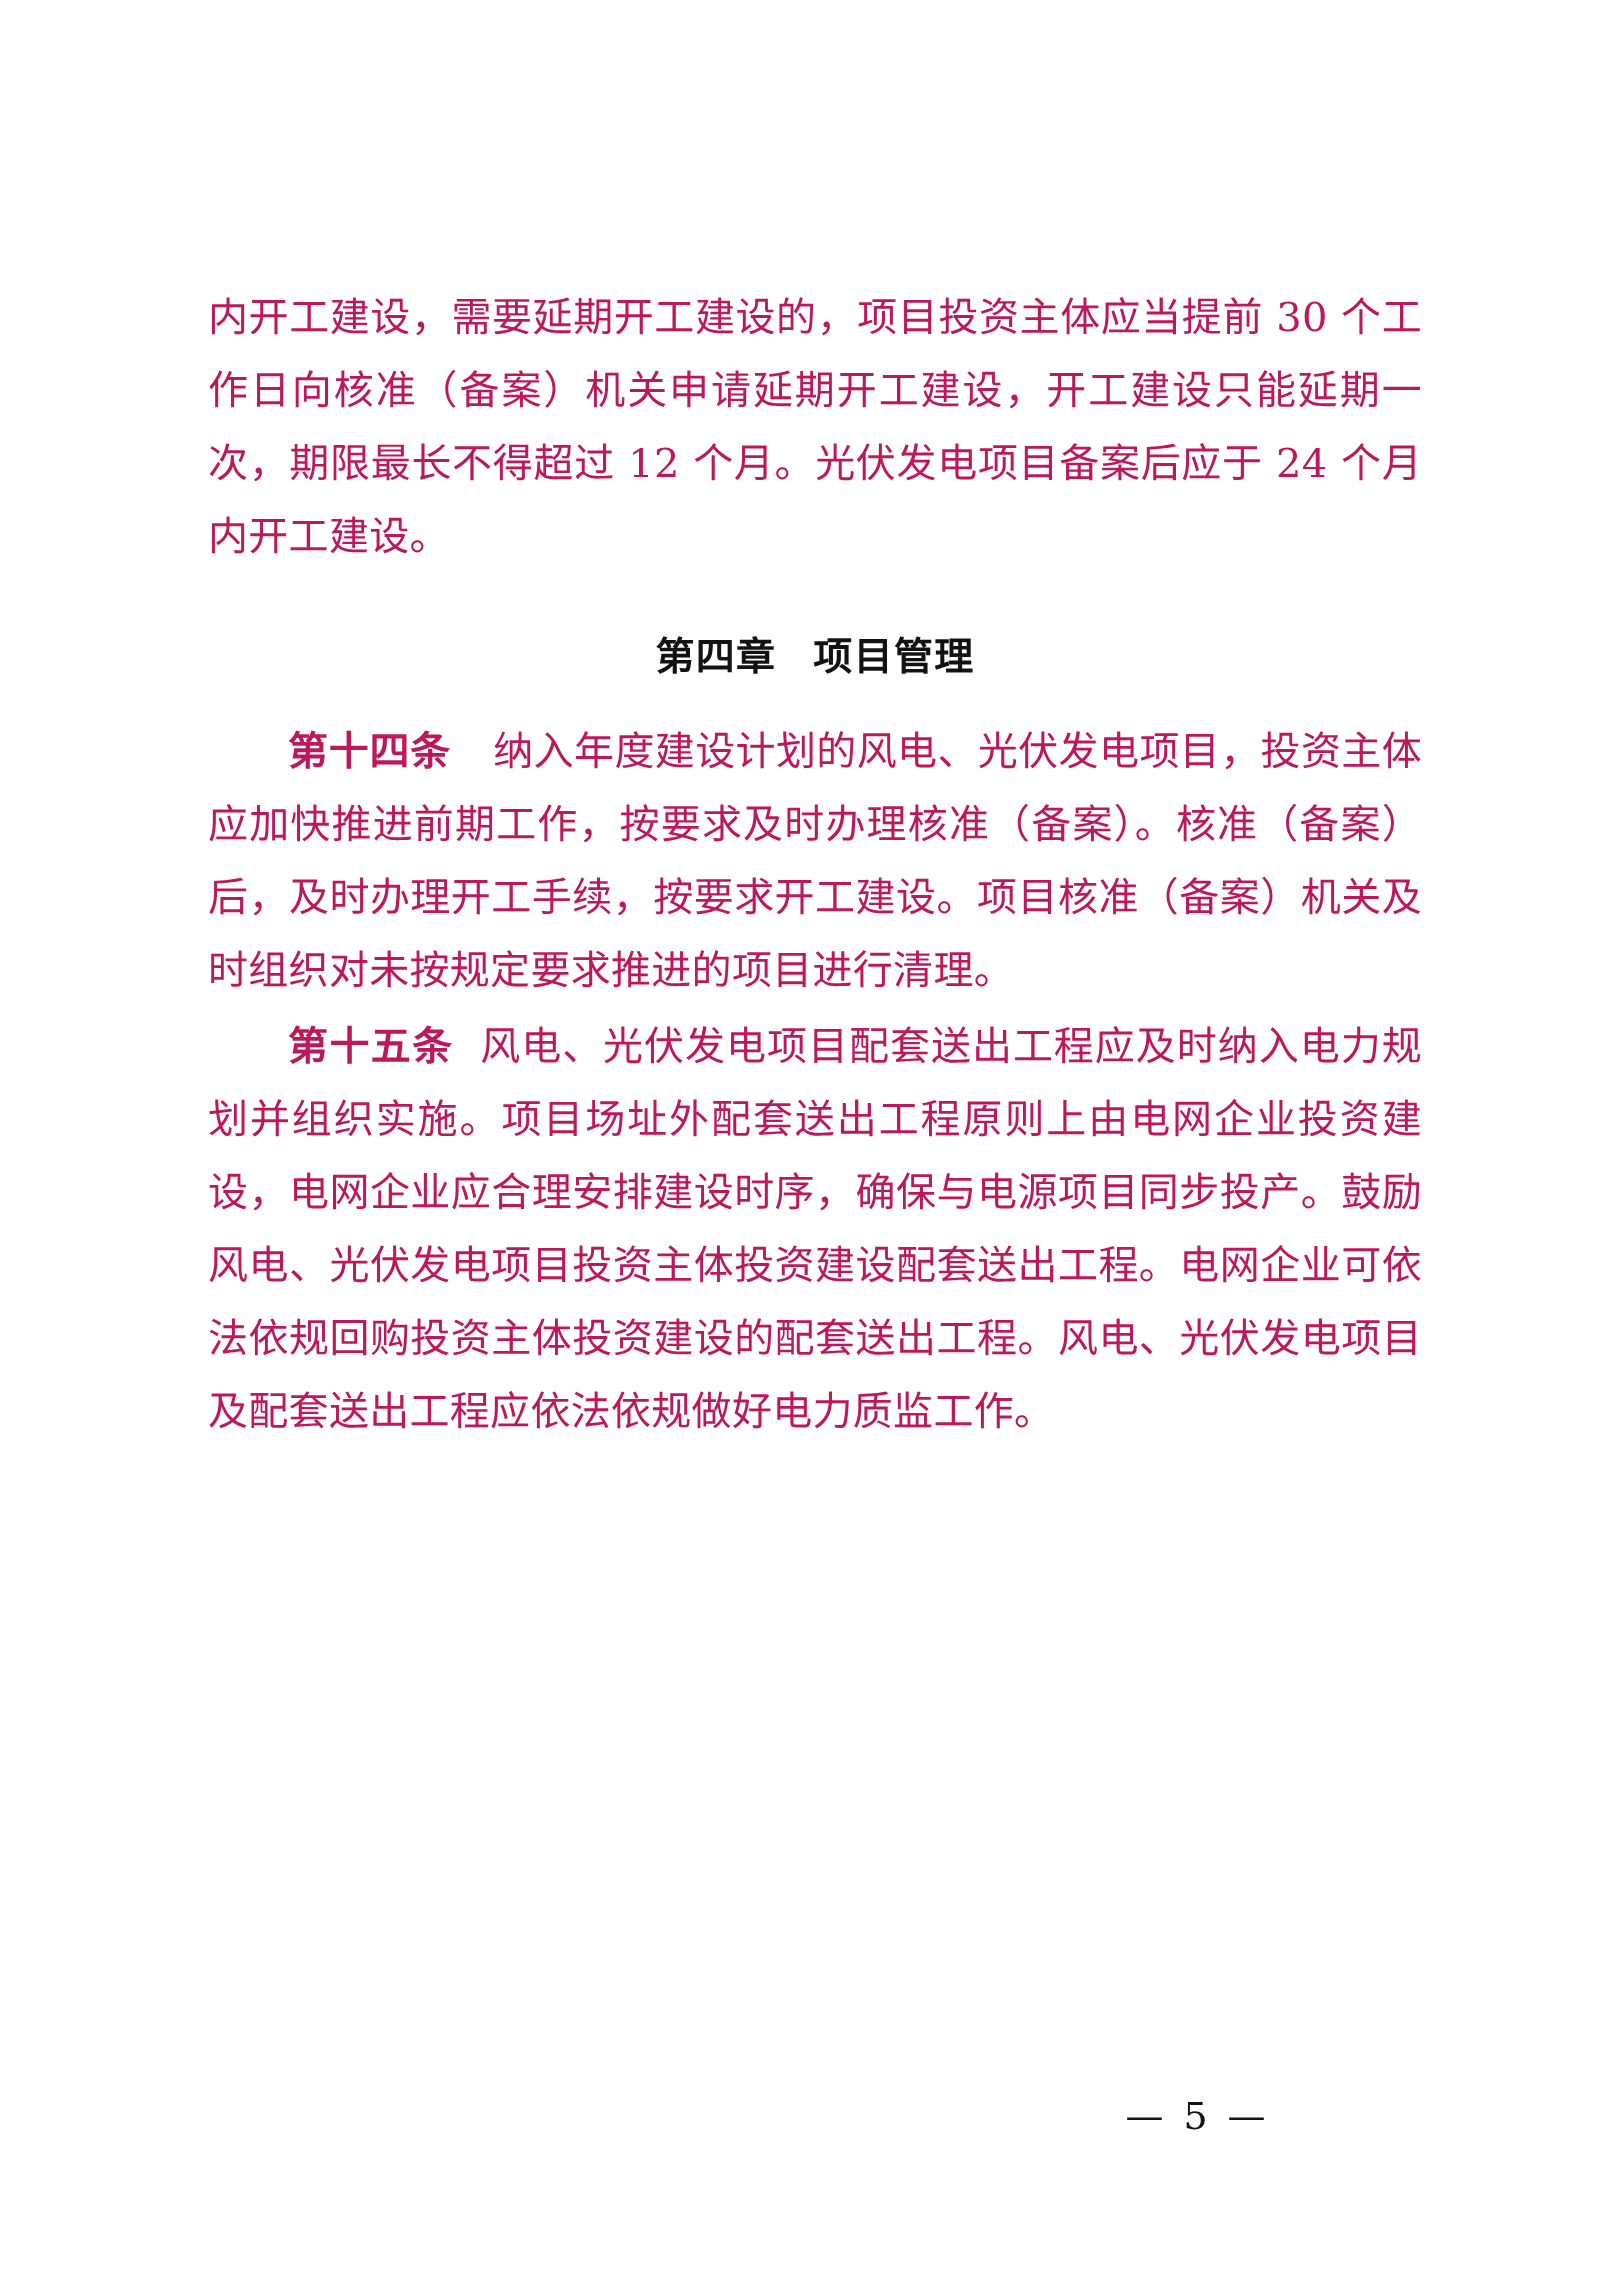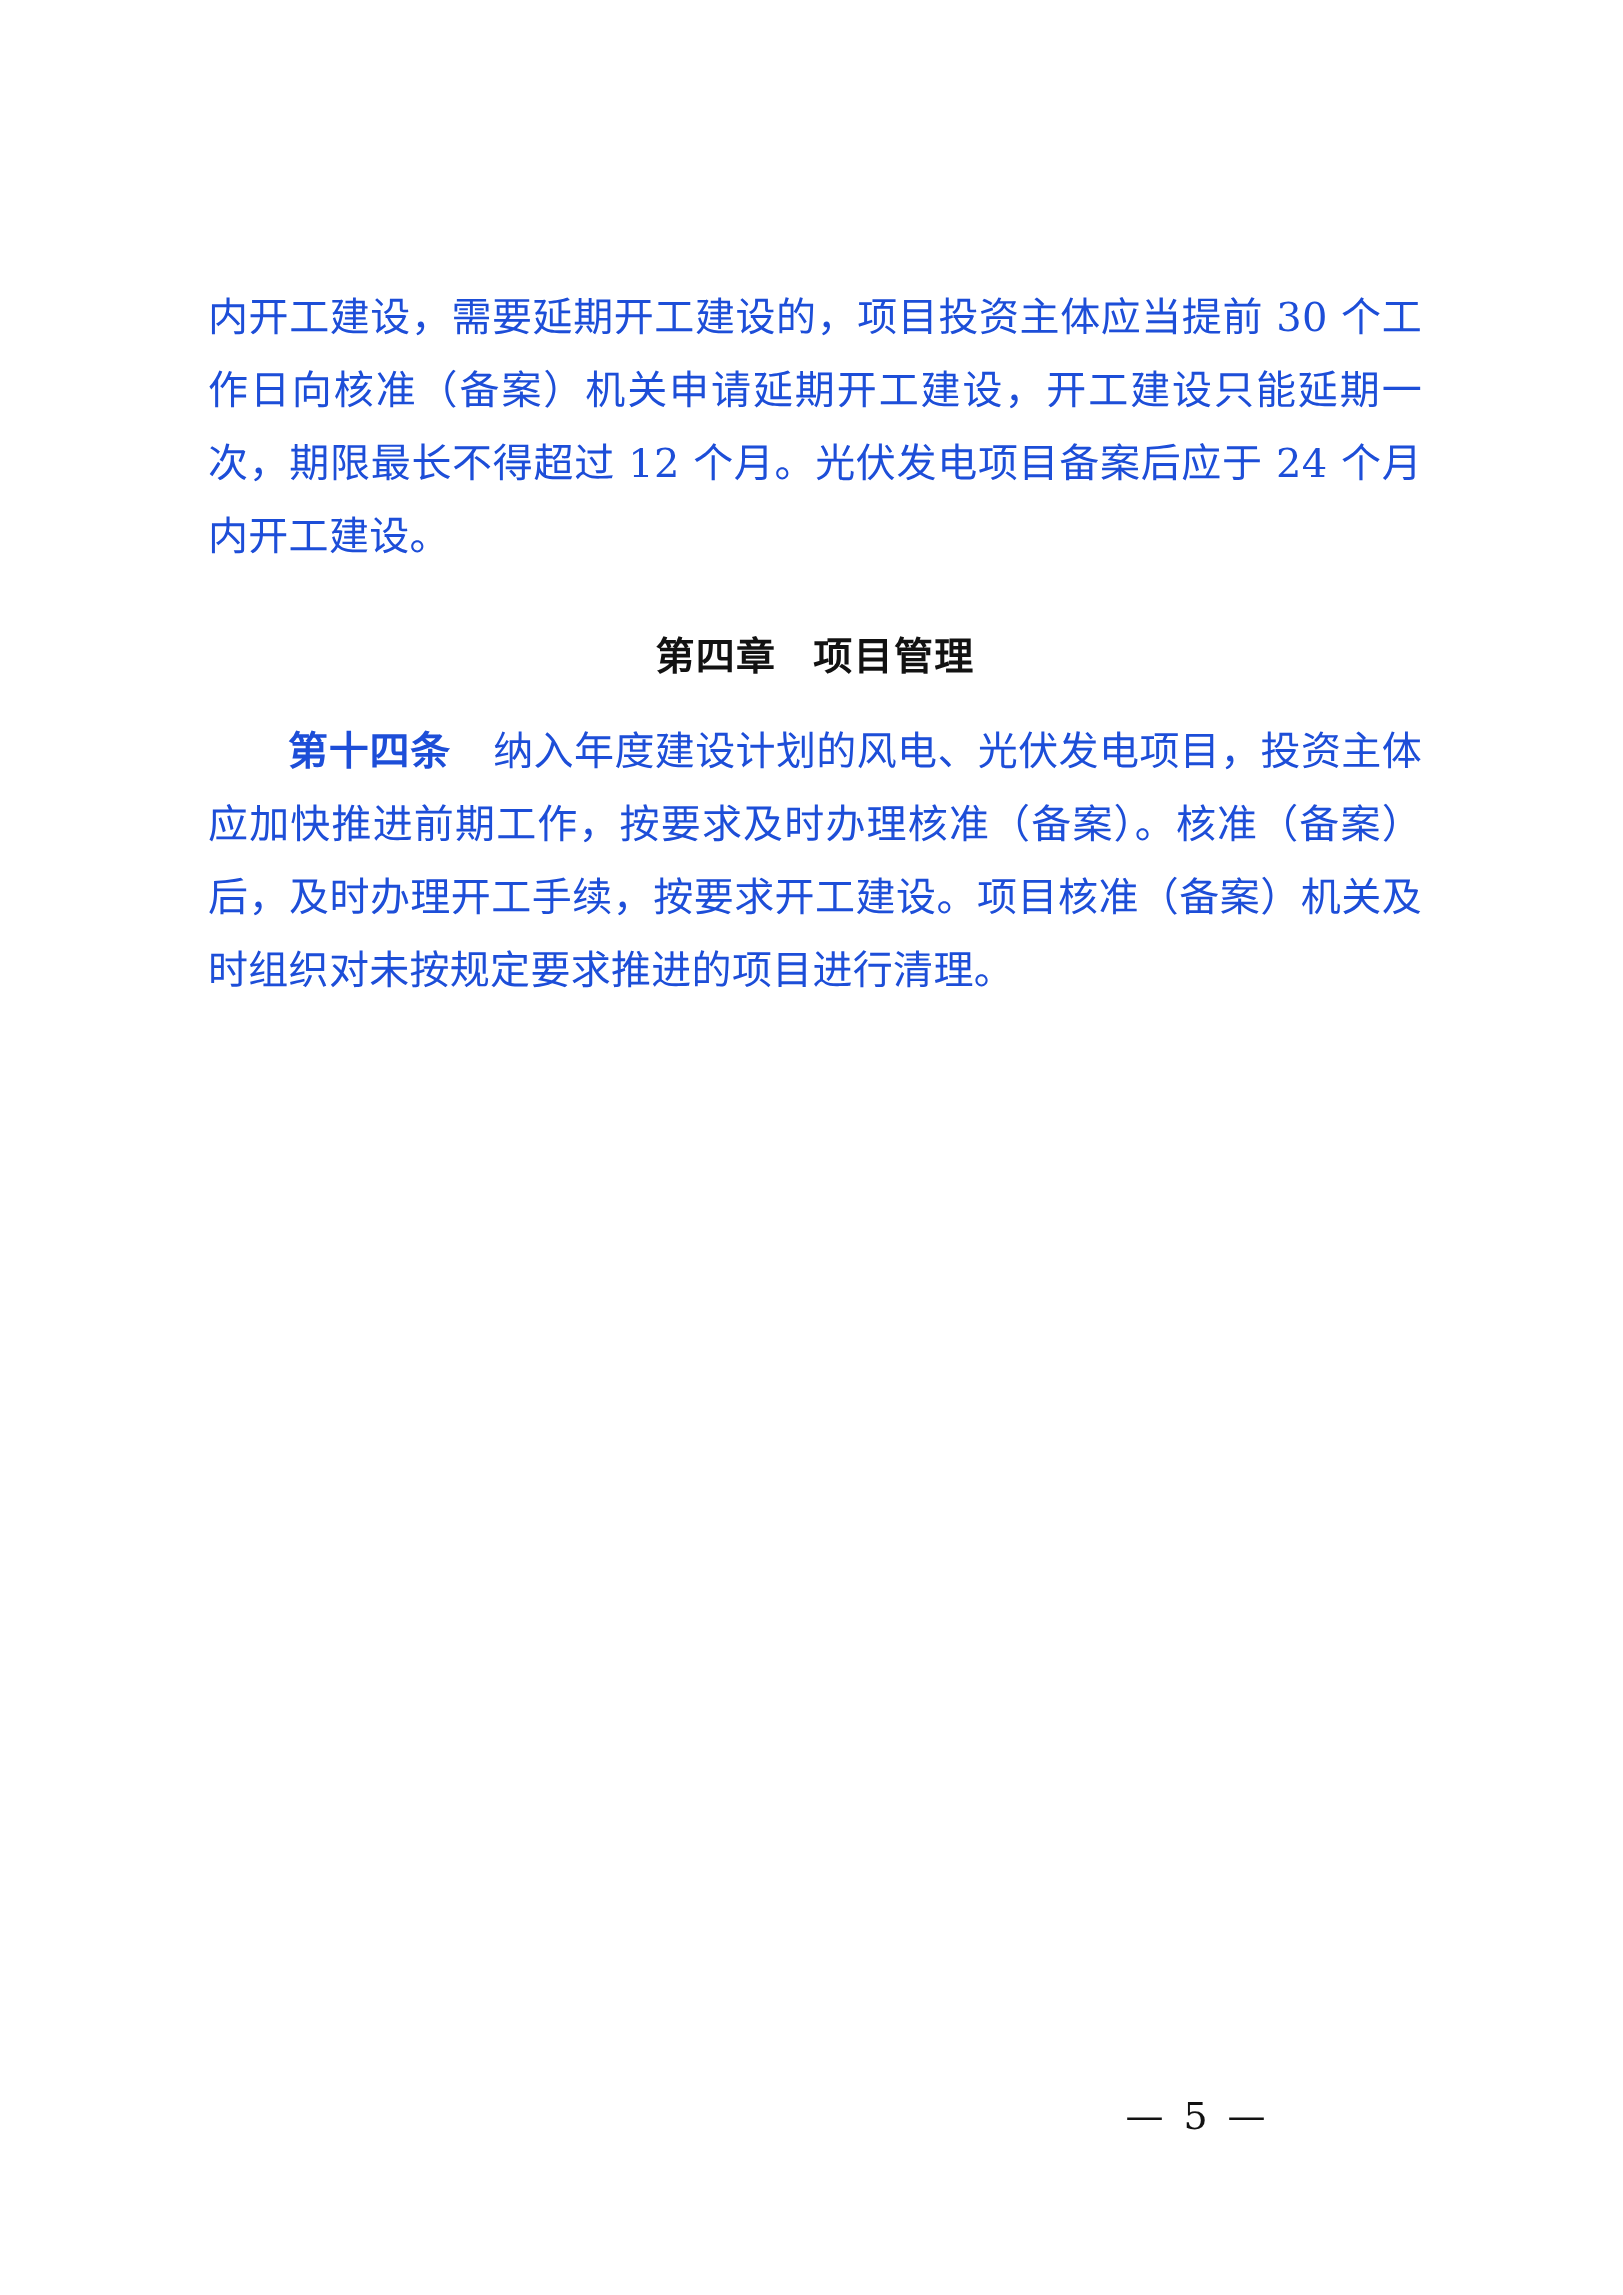--- a/index.html
+++ b/index.html
@@ -27,21 +27,21 @@
   }
   p.body-para {
     margin: 0 0 2.6px 0;
     font-size: 40px;
     line-height: 73px;
     text-align: justify;
     text-align-last: left;
     letter-spacing: 0.3px;
     font-family: "DejaVu Serif", "Liberation Serif", serif;
     font-weight: 400;
-    color: #1d4ed8;
+    color: #be185d;
   }
   p.body-para.indent {
     text-indent: 80px;
   }
   .chapter-heading {
     margin: 51px 0 26px 0;
     font-size: 39px;
     line-height: 65px;
     text-align: center;
     font-family: "DejaVu Sans", "Liberation Sans", sans-serif;
@@ -92,20 +92,23 @@
     <p class="body-para">内开工建设，需要延期开工建设的，项目投资主体应当提前 30 个工作日向核准（备案）机关申请延期开工建设，开工建设只能延期一次，期限最长不得超过 12 个月。光伏发电项目备案后应于 24 个月内开工建设。</p>
 
     <div class="chapter-heading">
       <span>第四章</span><span class="gap"></span><span>项目管理</span>
     </div>
 
     <p class="body-para indent">
       <span class="art-label">第十四条</span><span class="art-gap-wide"></span><span>纳入年度建设计划的风电、光伏发电项目，投资主体应加快推进前期工作，按要求及时办理核准（备案）。核准（备案）后，及时办理开工手续，按要求开工建设。项目核准（备案）机关及时组织对未按规定要求推进的项目进行清理。</span>
     </p>
 
+    <p class="body-para indent">
+      <span class="art-label">第十五条</span><span class="art-gap"></span><span>风电、光伏发电项目配套送出工程应及时纳入电力规划并组织实施。项目场址外配套送出工程原则上由电网企业投资建设，电网企业应合理安排建设时序，确保与电源项目同步投产。鼓励风电、光伏发电项目投资主体投资建设配套送出工程。电网企业可依法依规回购投资主体投资建设的配套送出工程。风电、光伏发电项目及配套送出工程应依法依规做好电力质监工作。</span>
+    </p>
 
 
   </div>
 
   <div class="footer">
     <span class="pagenum-wrap">— 5 —</span>
   </div>
 
 </div>
 

